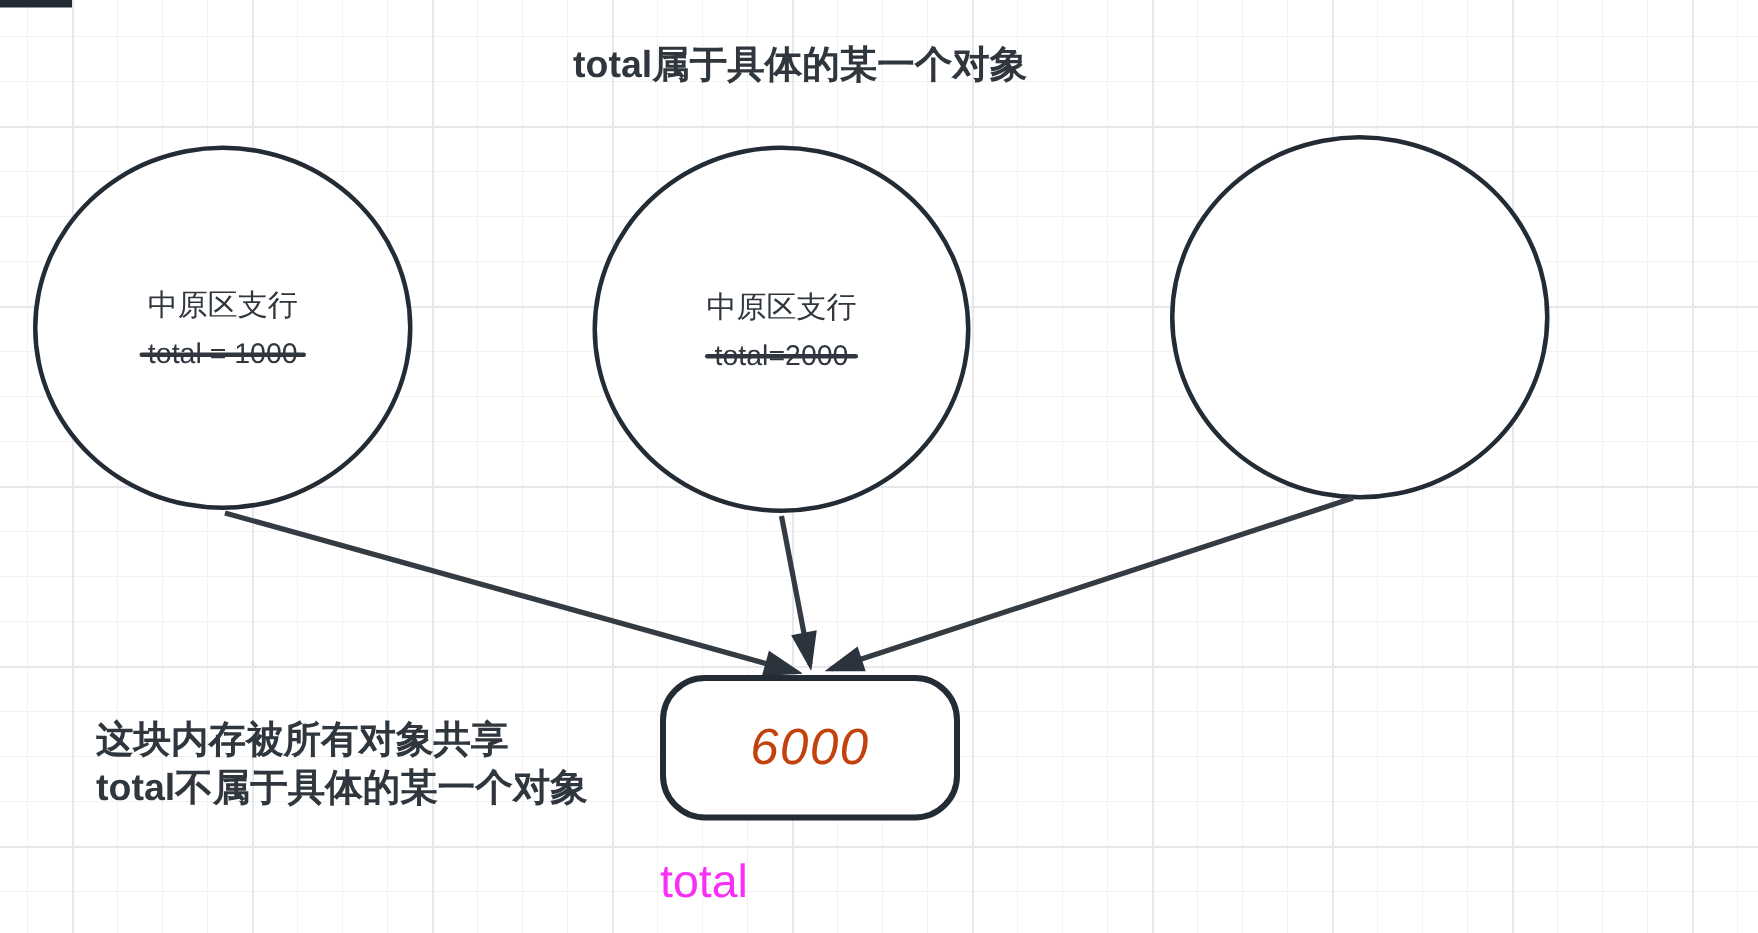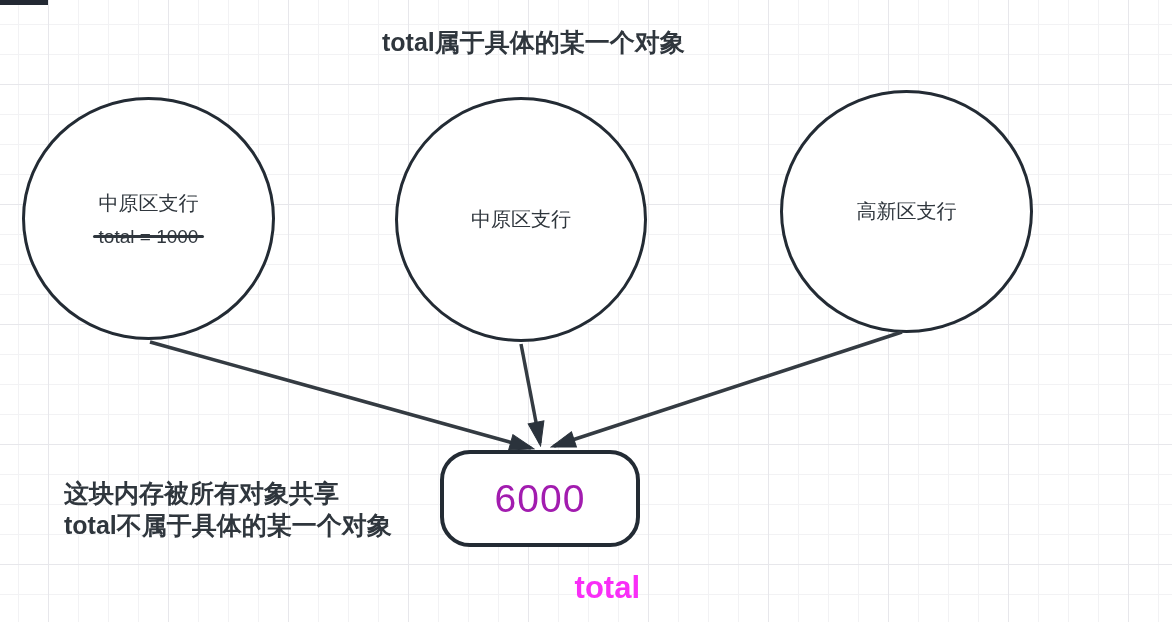--- a/index.html
+++ b/index.html
@@ -82,32 +82,33 @@
     left: 440px; top: 450px;
     width: 200px; height: 97px;
     border: 4px solid #232b34;
     border-radius: 30px;
     background: #ffffff;
     display: flex;
     align-items: center;
     justify-content: center;
   }
   .total-value {
-    font-size: 39px;
+    font-size: 34px;
     font-weight: 400;
-    color: #a21caf;
+    color: #c2410c;
     letter-spacing: 1px;
+    font-style: italic;
   }
   .total-label {
     position: absolute;
     left: 440px; top: 570px;
     width: 200px;
-    text-align: right;
+    text-align: left;
     font-size: 31px;
-    font-weight: 700;
+    font-weight: 400;
     color: #f92ef7;
   }
   .note {
     position: absolute;
     left: 64px; top: 477px;
     font-size: 25px;
     font-weight: 600;
     color: #2f363d;
     line-height: 32px;
     white-space: nowrap;
@@ -122,24 +123,24 @@
 
   <div class="title">total属于具体的某一个对象</div>
 
   <div class="circle c1">
     <div class="node-name">中原区支行</div>
     <div class="node-total">total = 1000</div>
   </div>
 
   <div class="circle c2">
     <div class="node-name">中原区支行</div>
+    <div class="node-total">total=2000</div>
   </div>
 
   <div class="circle c3">
-    <div class="node-name">高新区支行</div>
   </div>
 
   <svg class="arrows" viewBox="0 0 1172 622" xmlns="http://www.w3.org/2000/svg">
     <defs>
       <marker id="arrowhead" markerUnits="userSpaceOnUse" markerWidth="26" markerHeight="18" refX="22" refY="9" orient="auto">
         <path d="M1,1 L25,9 L1,17 Z" fill="#2b333c" stroke="#2b333c"></path>
       </marker>
     </defs>
     <line x1="150" y1="342" x2="531" y2="448" stroke="#343b42" stroke-width="3.5" marker-end="url(#arrowhead)"></line>
     <line x1="521" y1="344" x2="540" y2="443" stroke="#343b42" stroke-width="3.5" marker-end="url(#arrowhead)"></line>

